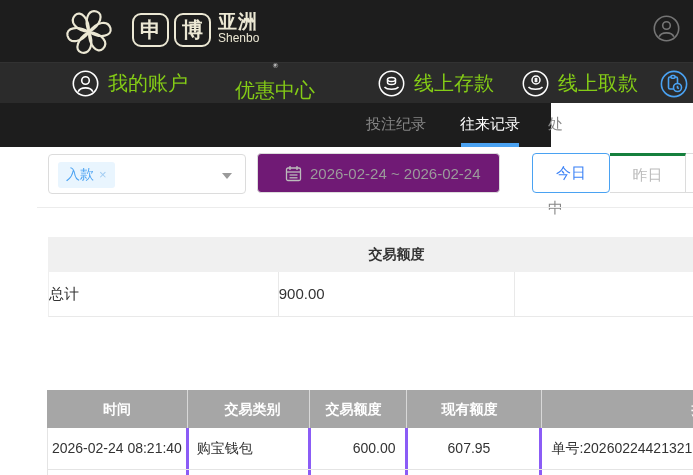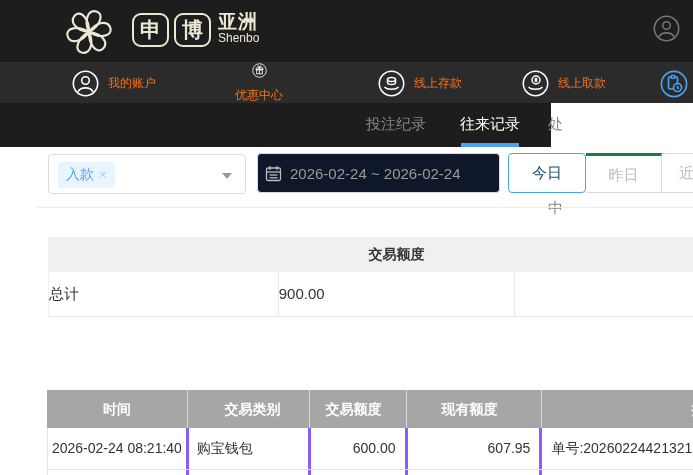--- a/index.html
+++ b/index.html
@@ -13,46 +13,46 @@
     border-radius:9px; color:#ece8d4; font-size:21px; font-weight:bold; text-align:center; line-height:30px; }
   .logo-char.c1 { left:132px; } .logo-char.c2 { left:174px; }
   .logo-right { position:absolute; left:218px; top:12px; color:#ece8d4; }
   .logo-region { font-size:19px; font-weight:bold; letter-spacing:1px; line-height:20px; }
   .logo-sub { font-size:12px; line-height:13px; }
   .user-circle { position:absolute; left:653px; top:15px; width:27px; height:27px; }
 
   
   .navbar { position:absolute; left:0; top:62px; width:693px; height:41px; background:#2b2b2b; border-top:1px solid #323232; }
   .nav-item { position:absolute; top:0; height:41px; display:flex; align-items:center; gap:9px;
-    color:#f97316; font-size:12px; cursor:pointer; white-space:nowrap; }
+    color:#84cc16; font-size:20px; cursor:pointer; white-space:nowrap; }
   .nav-item svg { display:block; }
 
   
   .subnav { position:absolute; left:0; top:103px; width:551px; height:44px; background:#1d1d1d; }
   .tab { position:absolute; top:0; height:44px; line-height:42px; font-size:15px; color:#868686; cursor:pointer; }
   .tab.active { color:#ffffff; }
   .tab.active::after { content:""; position:absolute; left:1px; right:1px; bottom:0; height:4px; background:#4aa2f2; }
 
   
   .type-select { position:absolute; left:48px; top:154px; width:198px; height:40px;
     border:1px solid #dcdcdc; border-radius:4px; background:#fff; cursor:pointer; }
   .type-tag { position:absolute; left:9px; top:7px; height:26px; line-height:25px; padding:0 8px;
     background:#e9f5fe; border-radius:3px; color:#4aa2f2; font-size:14px; }
   .tag-x { color:#a3cdf2; font-size:13px; margin-left:5px; cursor:pointer; }
   .caret { position:absolute; right:13px; top:18px; width:0; height:0;
     border-left:5px solid transparent; border-right:5px solid transparent; border-top:6px solid #9a9a9a; }
   .date-box { position:absolute; left:257px; top:153px; width:243px; height:40px;
-    border:1px solid #dcdcdc; border-radius:4px; background:#0f172a; display:flex; align-items:center;
-    padding-left:7px; cursor:pointer; }
+    border:1px solid #dcdcdc; border-radius:4px; background:#701a75; display:flex; align-items:center;
+    padding-left:27px; cursor:pointer; }
   .date-box svg { margin-right:8px; }
   .date-text { color:#9b9b9b; font-size:15px; white-space:nowrap; }
   .quick-group { position:absolute; left:508px; top:153px; height:40px; display:flex; }
   .qbtn { height:40px; line-height:38px; text-align:center; font-size:15px; color:#bbbbbb;
     background:#fff; cursor:pointer; white-space:nowrap; }
-  .qbtn.today { width:78px; border:1px solid #4aa2f2; border-radius:4px; color:#0c4a6e; }
+  .qbtn.today { width:78px; border:1px solid #4aa2f2; border-radius:4px; color:#3b82f6;margin-left:24px; }
   .qbtn.yesterday { width:76px; border-top:3px solid #15803d; border-bottom:1px solid #dcdcdc; border-right:1px solid #dcdcdc; }
   .qbtn.more { width:90px; border-top:1px solid #dcdcdc; border-bottom:1px solid #dcdcdc; text-align:left; padding-left:17px; }
 
   .hr-divider { position:absolute; left:37px; top:207px; width:656px; height:1px; background:#ececec; }
 
   
   .sum-table { position:absolute; left:48px; top:237px; width:812px; font-size:14px; color:#333; }
   .sum-head { display:flex; height:35px; background:#f0f0f0; }
   .sum-head .c { line-height:35px; text-align:center; font-weight:bold; }
   .sum-row { display:flex; height:45px; background:#fff; border-bottom:1px solid #e9e9e9; border-left:1px solid #efefef; }
@@ -62,21 +62,21 @@
   
   .rec-table { position:absolute; left:47px; top:390px; width:813px; font-size:14px; color:#333; }
   .rec-head { display:flex; height:38px; background:#a6a6a6; }
   .rec-head .c { line-height:38px; text-align:center; color:#fff; font-weight:bold; border-right:1px solid #d8d8d8; }
   .rec-head .c:last-child { border-right:none; }
   .rec-row { display:flex; height:42px; background:#fff; border-left:1px solid #e4e4e4; border-bottom:1px solid #e4e4e4; }
   .rec-row .c { line-height:41px; border-right:3px solid #8b5cf6; overflow:hidden; white-space:nowrap; }
   .rc1 { width:141px; text-align:center; }
   .rc2 { width:122px; padding-left:8px; }
   .rc3 { width:97px;  text-align:right; padding-right:9px; }
-  .rc4 { width:135px; text-align:right; padding-right:9px; }
+  .rc4 { width:135px; text-align:center; padding-right:9px; }
   .rc5 { width:318px; padding-left:9px; }
 </style>
 </head>
 <body>
 
 <div class="screen">
 
   <div class="topbar">
     <svg class="logo-flower" viewBox="0 0 52 52">
       <g fill="none" stroke="#ece8d4" stroke-width="2" stroke-linecap="round">

